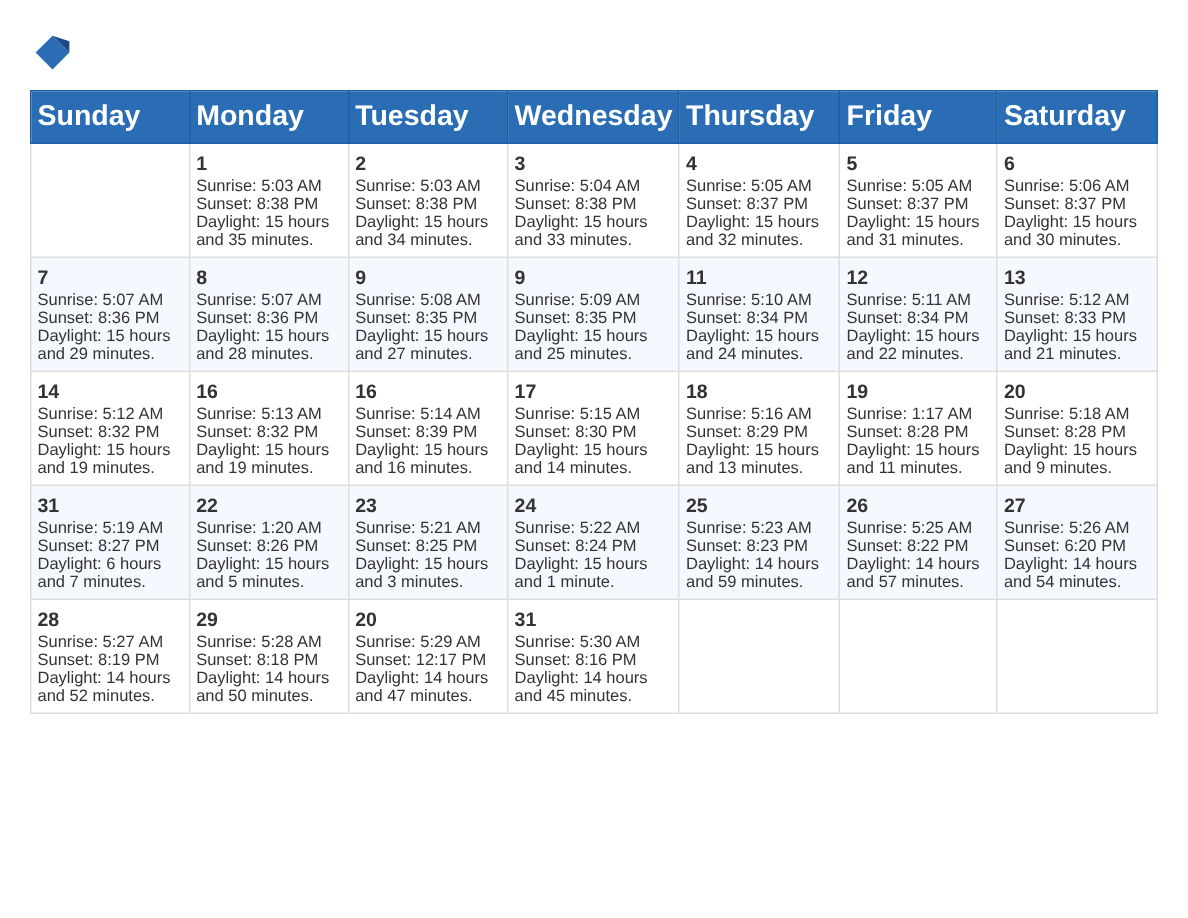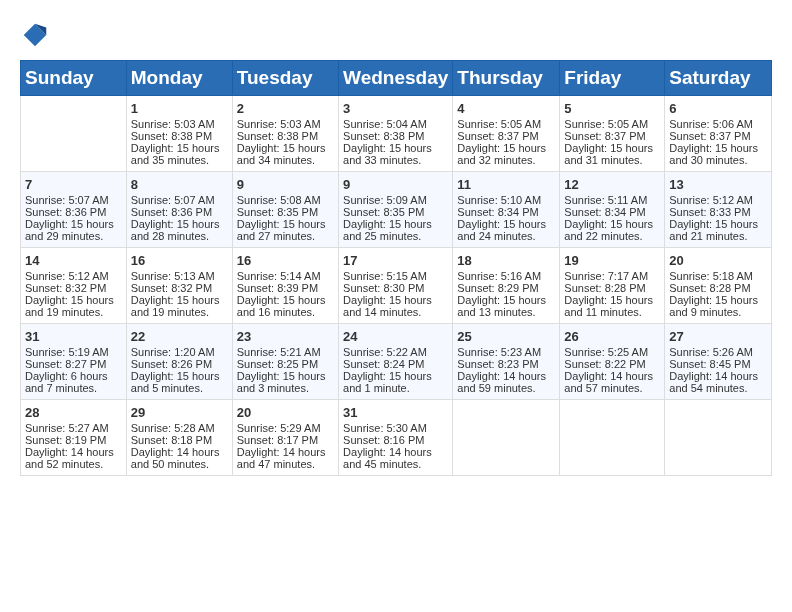--- a/index.html
+++ b/index.html
@@ -140,35 +140,35 @@
         <td><span class="day-num">11</span><span>Sunrise: 5:10 AM</span><br><span>Sunset: 8:34 PM</span><br><span>Daylight: 15 hours and 24 minutes.</span></td>
         <td><span class="day-num">12</span><span>Sunrise: 5:11 AM</span><br><span>Sunset: 8:34 PM</span><br><span>Daylight: 15 hours and 22 minutes.</span></td>
         <td><span class="day-num">13</span><span>Sunrise: 5:12 AM</span><br><span>Sunset: 8:33 PM</span><br><span>Daylight: 15 hours and 21 minutes.</span></td>
       </tr>
       <tr>
         <td><span class="day-num">14</span><span>Sunrise: 5:12 AM</span><br><span>Sunset: 8:32 PM</span><br><span>Daylight: 15 hours and 19 minutes.</span></td>
         <td><span class="day-num">16</span><span>Sunrise: 5:13 AM</span><br><span>Sunset: 8:32 PM</span><br><span>Daylight: 15 hours and 19 minutes.</span></td>
         <td><span class="day-num">16</span><span>Sunrise: 5:14 AM</span><br><span>Sunset: 8:39 PM</span><br><span>Daylight: 15 hours and 16 minutes.</span></td>
         <td><span class="day-num">17</span><span>Sunrise: 5:15 AM</span><br><span>Sunset: 8:30 PM</span><br><span>Daylight: 15 hours and 14 minutes.</span></td>
         <td><span class="day-num">18</span><span>Sunrise: 5:16 AM</span><br><span>Sunset: 8:29 PM</span><br><span>Daylight: 15 hours and 13 minutes.</span></td>
-        <td><span class="day-num">19</span><span>Sunrise: 7:17 AM</span><br><span>Sunset: 8:28 PM</span><br><span>Daylight: 15 hours and 11 minutes.</span></td>
+        <td><span class="day-num">19</span><span>Sunrise: 1:17 AM</span><br><span>Sunset: 8:28 PM</span><br><span>Daylight: 15 hours and 11 minutes.</span></td>
         <td><span class="day-num">20</span><span>Sunrise: 5:18 AM</span><br><span>Sunset: 8:28 PM</span><br><span>Daylight: 15 hours and 9 minutes.</span></td>
       </tr>
       <tr>
         <td><span class="day-num">31</span><span>Sunrise: 5:19 AM</span><br><span>Sunset: 8:27 PM</span><br><span>Daylight: 6 hours and 7 minutes.</span></td>
         <td><span class="day-num">22</span><span>Sunrise: 1:20 AM</span><br><span>Sunset: 8:26 PM</span><br><span>Daylight: 15 hours and 5 minutes.</span></td>
         <td><span class="day-num">23</span><span>Sunrise: 5:21 AM</span><br><span>Sunset: 8:25 PM</span><br><span>Daylight: 15 hours and 3 minutes.</span></td>
         <td><span class="day-num">24</span><span>Sunrise: 5:22 AM</span><br><span>Sunset: 8:24 PM</span><br><span>Daylight: 15 hours and 1 minute.</span></td>
         <td><span class="day-num">25</span><span>Sunrise: 5:23 AM</span><br><span>Sunset: 8:23 PM</span><br><span>Daylight: 14 hours and 59 minutes.</span></td>
         <td><span class="day-num">26</span><span>Sunrise: 5:25 AM</span><br><span>Sunset: 8:22 PM</span><br><span>Daylight: 14 hours and 57 minutes.</span></td>
-        <td><span class="day-num">27</span><span>Sunrise: 5:26 AM</span><br><span>Sunset: 8:45 PM</span><br><span>Daylight: 14 hours and 54 minutes.</span></td>
+        <td><span class="day-num">27</span><span>Sunrise: 5:26 AM</span><br><span>Sunset: 6:20 PM</span><br><span>Daylight: 14 hours and 54 minutes.</span></td>
       </tr>
       <tr>
         <td><span class="day-num">28</span><span>Sunrise: 5:27 AM</span><br><span>Sunset: 8:19 PM</span><br><span>Daylight: 14 hours and 52 minutes.</span></td>
         <td><span class="day-num">29</span><span>Sunrise: 5:28 AM</span><br><span>Sunset: 8:18 PM</span><br><span>Daylight: 14 hours and 50 minutes.</span></td>
-        <td><span class="day-num">20</span><span>Sunrise: 5:29 AM</span><br><span>Sunset: 8:17 PM</span><br><span>Daylight: 14 hours and 47 minutes.</span></td>
+        <td><span class="day-num">20</span><span>Sunrise: 5:29 AM</span><br><span>Sunset: 12:17 PM</span><br><span>Daylight: 14 hours and 47 minutes.</span></td>
         <td><span class="day-num">31</span><span>Sunrise: 5:30 AM</span><br><span>Sunset: 8:16 PM</span><br><span>Daylight: 14 hours and 45 minutes.</span></td>
         <td></td>
         <td></td>
         <td></td>
       </tr>
     </tbody>
 </table>
 
 </body></html>

